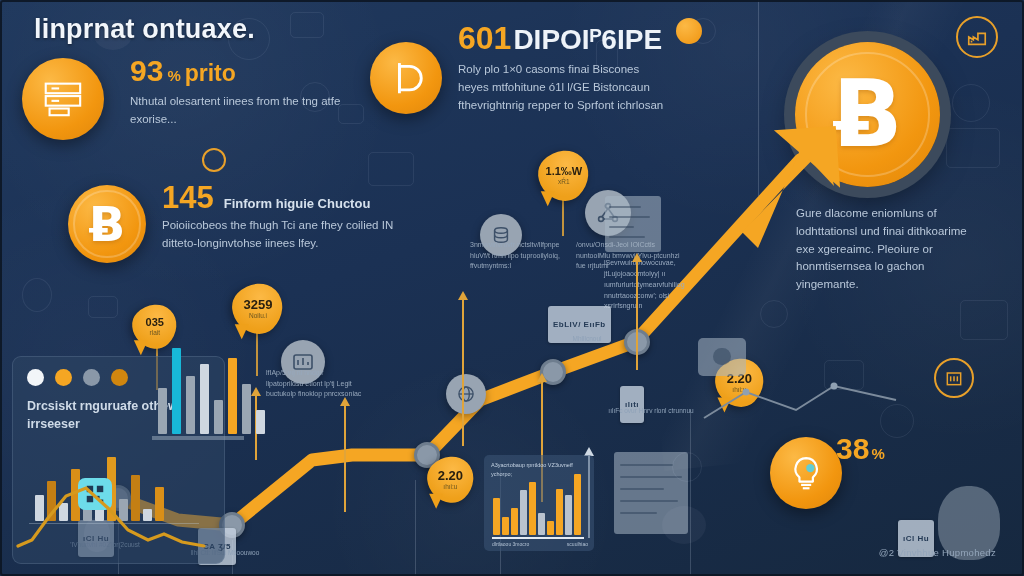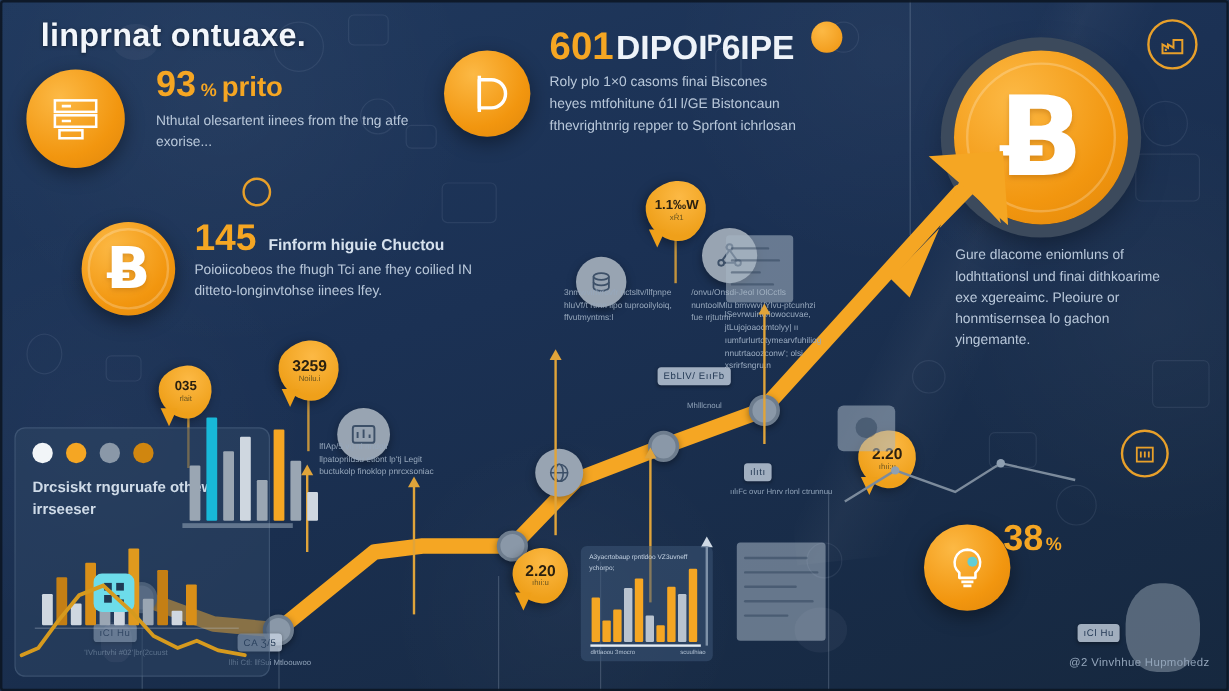--- a/index.html
+++ b/index.html
@@ -98,21 +98,21 @@
   .up-arrow{position:absolute;width:2px;background:#e0a43a;}
   .up-arrow::before{content:"";position:absolute;top:-7px;left:-4px;width:0;height:0;
     border-left:5px solid transparent;border-right:5px solid transparent;
     border-bottom:9px solid #e0a43a;}
   .up-arrow.light{background:#cfd9e4;}
   .up-arrow.light::before{border-bottom-color:#cfd9e4;}
   .vline{position:absolute;width:1px;background:rgba(190,205,222,.22);}
 
   
   .chip{position:absolute;background:rgba(200,212,226,.78);border-radius:3px;
-    padding:3px 5px;font-size:8px;font-weight:400;color:#243a55;letter-spacing:.5px;
+    padding:14px 5px;font-size:8px;font-weight:700;color:#243a55;letter-spacing:.5px;
     box-shadow:0 1px 3px rgba(0,0,0,.3);}
   .chip-sub{position:absolute;font-size:6.5px;color:#8fa2b8;line-height:1.5;width:90px;text-align:center;}
 
   
   #panel{position:absolute;left:12px;top:356px;width:213px;height:208px;
     background:rgba(45,70,100,.55);border:1px solid rgba(150,175,200,.20);
     border-radius:9px;}
   .legend-row{position:absolute;left:14px;top:12px;display:flex;gap:11px;}
   .legend-row i{width:17px;height:17px;border-radius:50%;display:block;}
   .panel-h{position:absolute;left:14px;top:40px;font-size:12.5px;font-weight:700;
@@ -127,21 +127,21 @@
 
   
   #midchart{position:absolute;left:484px;top:455px;width:110px;height:96px;
     background:rgba(60,85,118,.55);border-radius:5px;}
   .mc-leg{position:absolute;top:6px;left:7px;font-size:5.5px;color:#c6d4e4;line-height:1.6;}
 
   
   .doc{position:absolute;background:rgba(168,182,197,.55);border-radius:3px;}
   .doc .ln{position:absolute;left:8%;height:2px;background:rgba(40,60,85,.45);border-radius:1px;}
 
-  .footer-note{position:absolute;right:16px;bottom:18px;font-size:9.5px;
+  .footer-note{position:absolute;right:28px;bottom:18px;font-size:9.5px;
     color:#93a5ba;letter-spacing:.3px;}
 
   .cap-blk{position:absolute;font-size:7px;line-height:1.55;color:#9aabc0;width:104px;}
   .face{position:absolute;border-radius:46% 46% 42% 42%;background:rgba(150,163,178,.5);}
 </style>
 </head>
 <body>
 
 <div id="stage">
 

